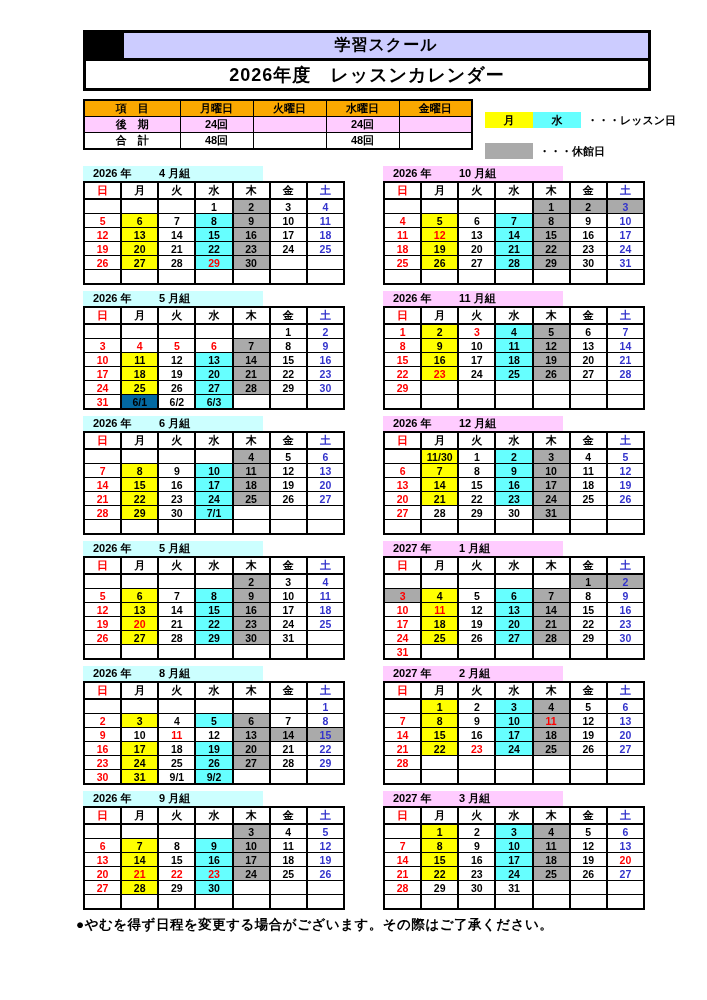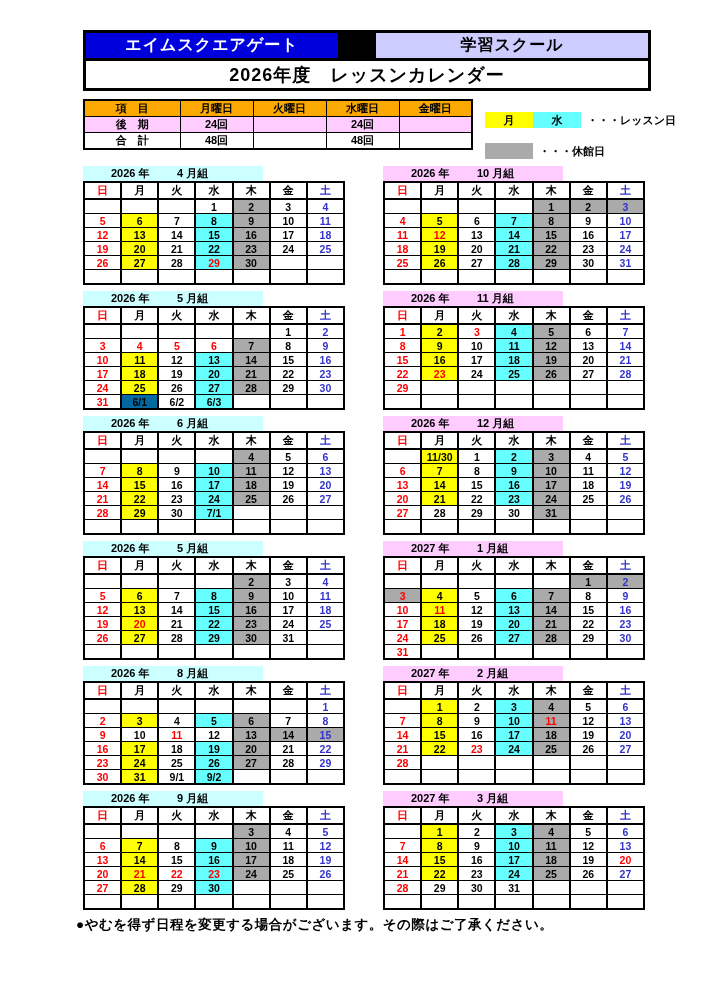--- a/index.html
+++ b/index.html
@@ -23,37 +23,36 @@
   
   .legend-row{position:absolute;display:flex;align-items:center;font-size:11px;}
   .legend-box{width:48px;height:16px;display:flex;align-items:center;justify-content:center;font-size:11px;}
   .legend-text{margin-left:6px;}
 
   
   .cal{position:absolute;width:262px;}
   .cal-title{width:180px;height:15px;display:flex;align-items:center;font-size:11px;}
   .cal-title.cyan{background:#ccffff;}
   .cal-title.pink{background:#ffccff;}
-  .cal-year{margin-left:28px;width:66px;}
+  .cal-year{margin-left:10px;width:66px;}
   .cal-table{border-collapse:collapse;table-layout:fixed;width:262px;border:2px solid #000;}
   .cal-table th{height:14px;font-size:11px;padding:0;text-align:center;
                 border:1px solid #000;border-left-width:2px;border-right-width:2px;border-bottom:2px solid #000;background:#fff;}
   .cal-table td{height:13px;font-size:10.5px;padding:0;text-align:center;
                 border:1px solid #000;border-left-width:2px;border-right-width:2px;background:#fff;}
 
   .footer-note{position:absolute;left:76px;top:916px;font-size:13.5px;letter-spacing:.5px;}
 </style>
 </head>
 <body>
 
 <div id="page">
 
   <div class="banner">
     <div class="banner-top">
-      <div class="seg-blue">エイムスクエアゲート</div>
       <div class="seg-black"></div>
       <div class="seg-lav">学習スクール</div>
     </div>
     <div class="banner-bottom">2026年度　レッスンカレンダー</div>
   </div>
 
   <table class="summary">
     <colgroup>
         <col class="c0">
         <col class="cn">

